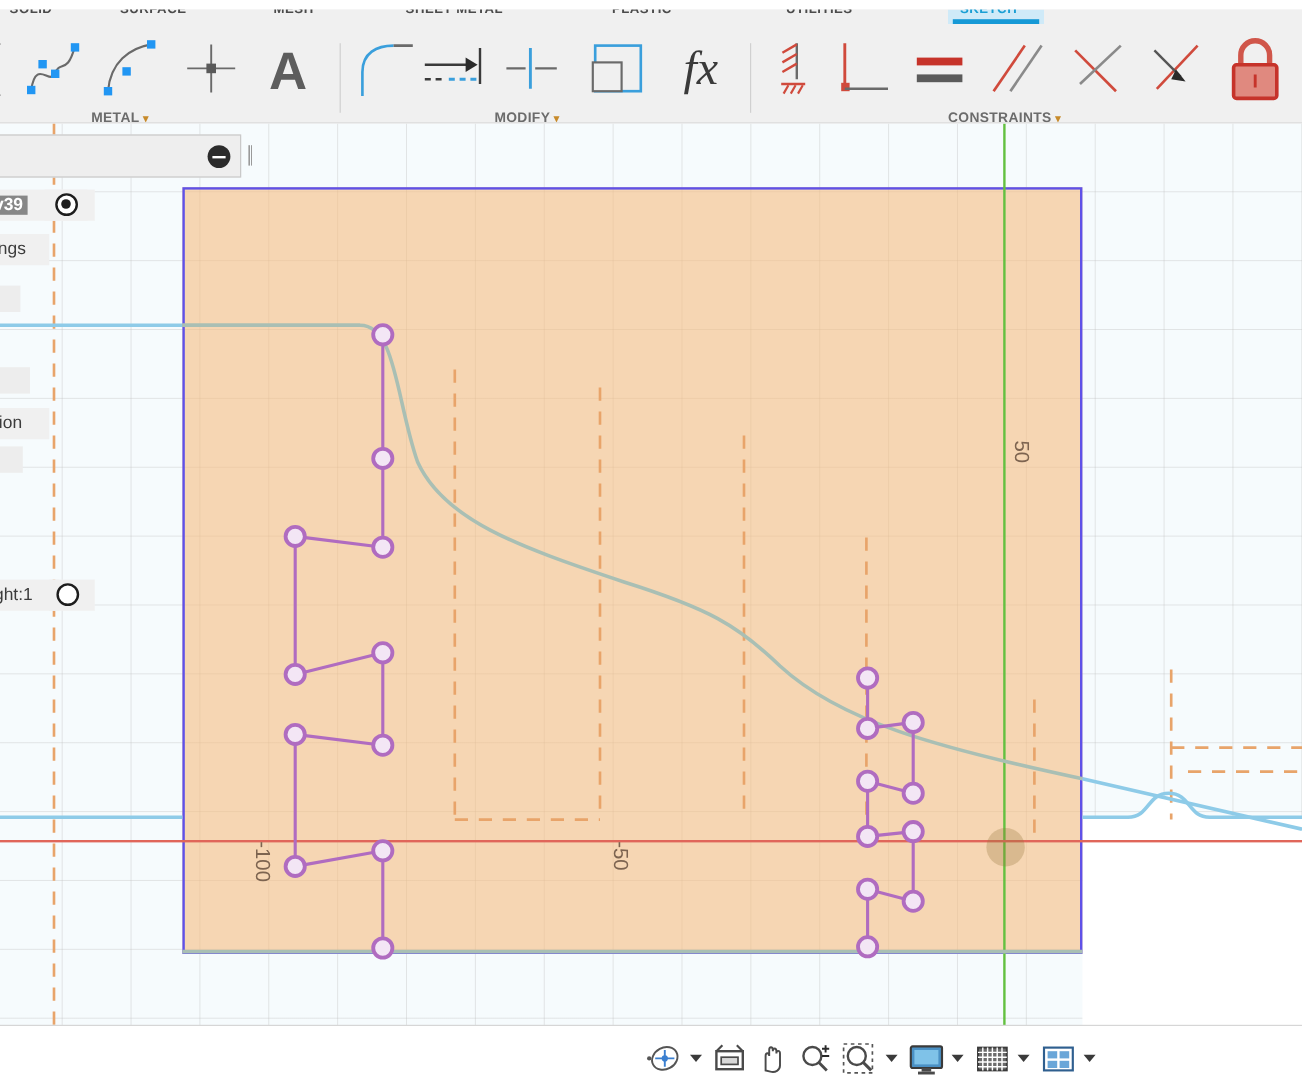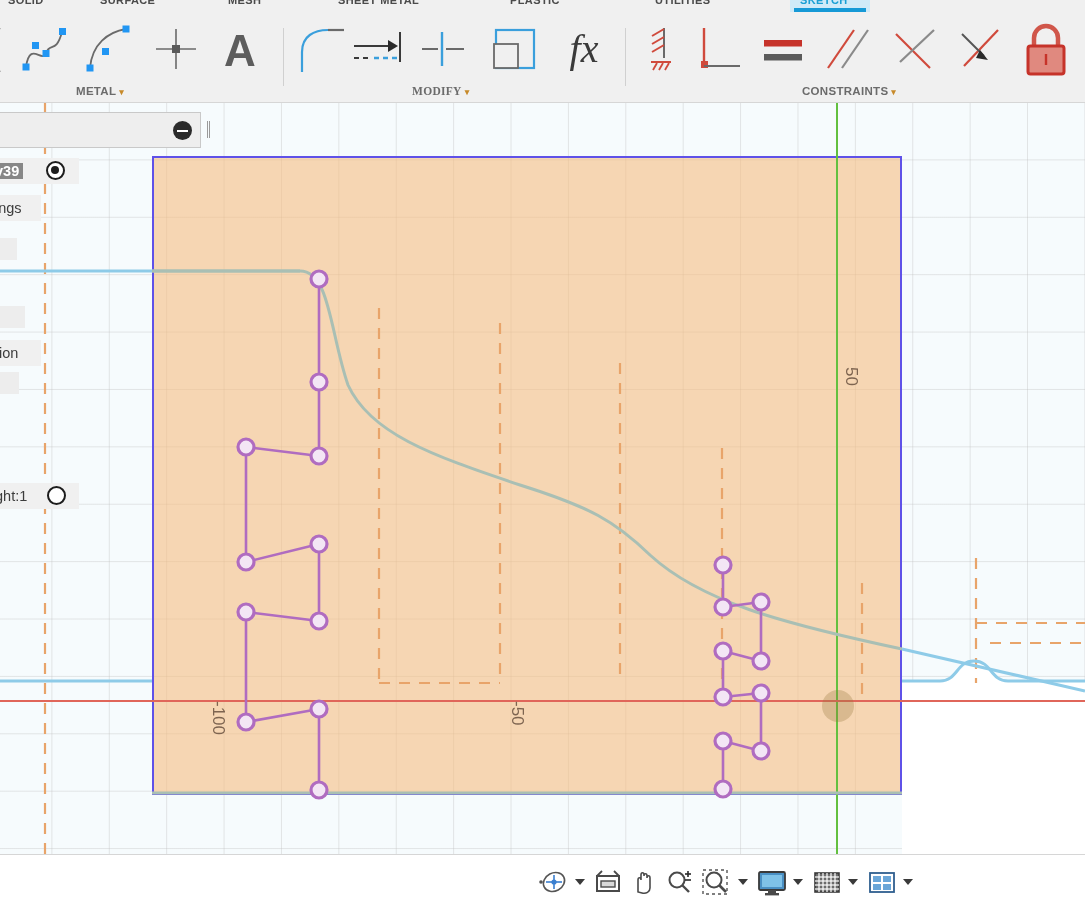--- a/index.html
+++ b/index.html
@@ -4,21 +4,21 @@
 <style>
   html,body{margin:0;padding:0;}
   body{
     width:1085px;height:910px;overflow:hidden;position:relative;
     font-family:"Liberation Sans", sans-serif;
     background:#ffffff;
     -webkit-font-smoothing:antialiased;
   }
 
   
-  #ribbon{position:absolute;left:0;top:0;width:1085px;height:104px;background:#f0f0f0;}
+  #ribbon{position:absolute;left:0;top:8px;width:1085px;height:104px;background:#f0f0f0;}
   #tabstrip{position:absolute;left:0;top:0;width:1085px;height:12px;background:#f0f0f0;overflow:hidden;}
   .tab{position:absolute;top:-6px;font-size:11px;font-weight:bold;color:#4b4b4b;
        letter-spacing:.4px;white-space:nowrap;}
   .tab.active{color:#1a9fd4;}
   .tab-underline{position:absolute;height:4px;background:#1699d6;top:8px;}
   .tab-bg{position:absolute;top:0;height:12px;background:#cfeaf8;}
 
   #ribbon-body{position:absolute;left:0;top:12px;width:1085px;height:91px;}
   .ribbon-sep{position:absolute;top:16px;width:1px;height:58px;background:#d0d0d0;}
   .grp-label{position:absolute;bottom:6px;font-size:11.5px;font-weight:bold;color:#6b6b6b;
@@ -241,24 +241,24 @@
       <svg width="56" height="58" viewBox="0 0 56 58">
         <path d="M16 26 L16 18 A12 12 0 0 1 40 18 L40 26" fill="none" stroke="#d0564a" stroke-width="4.5"></path>
         <rect x="10" y="26" width="36" height="28" rx="2.5" fill="#e0897f" stroke="#c6332a" stroke-width="3"></rect>
         <line x1="28" y1="34" x2="28" y2="45" stroke="#c6332a" stroke-width="2.4"></line>
       </svg>
     </div>
 
     <div class="grp-label" style="left:76px;">
       <span>METAL</span><span class="caret">▾</span>
     </div>
-    <div class="grp-label" style="left:412px;font-family:Liberation Serif, serif;">
+    <div class="grp-label" style="left:412px;">
       <span>MODIFY</span><span class="caret">▾</span>
     </div>
-    <div class="grp-label" style="left:790px;margin-left:12px;">
+    <div class="grp-label" style="left:790px;">
       <span>CONSTRAINTS</span><span class="caret">▾</span>
     </div>
   </div>
 </div>
 <div class="topline"></div>
 
 <div id="canvas">
 
   <div id="tintlayer"></div>
   <div id="gridlayer"></div>

